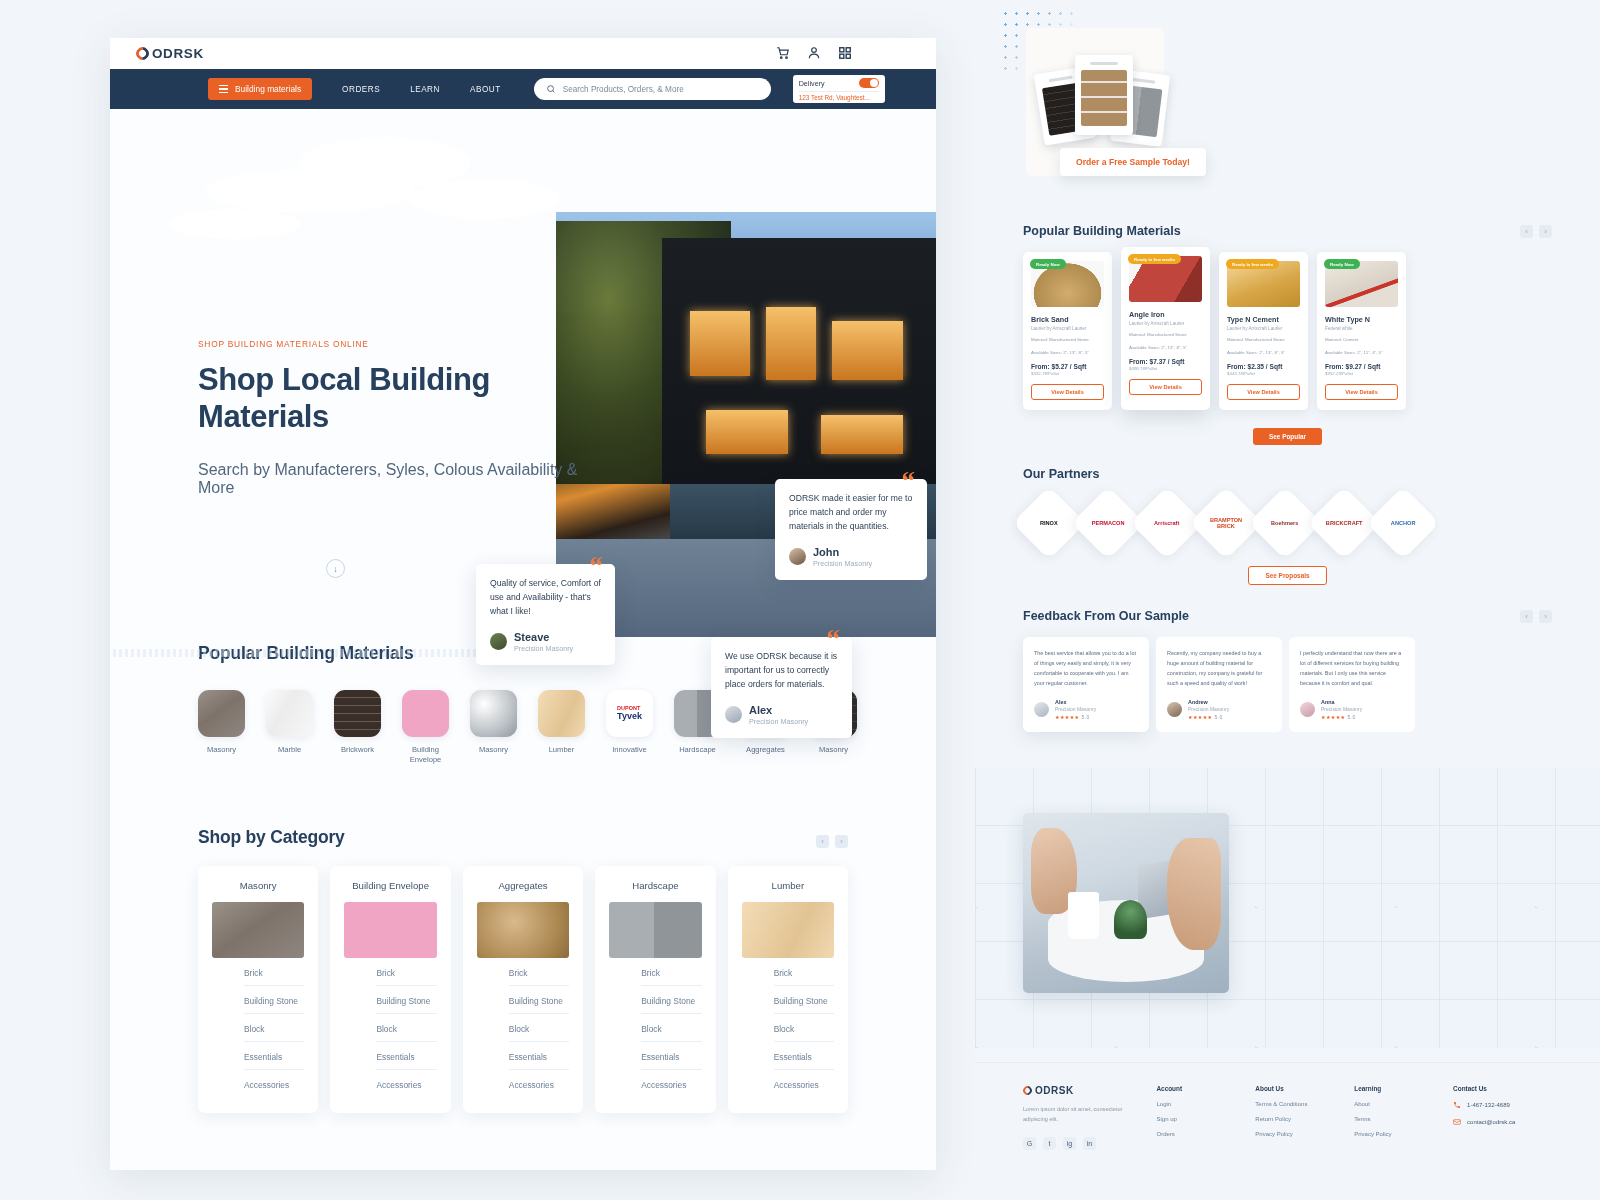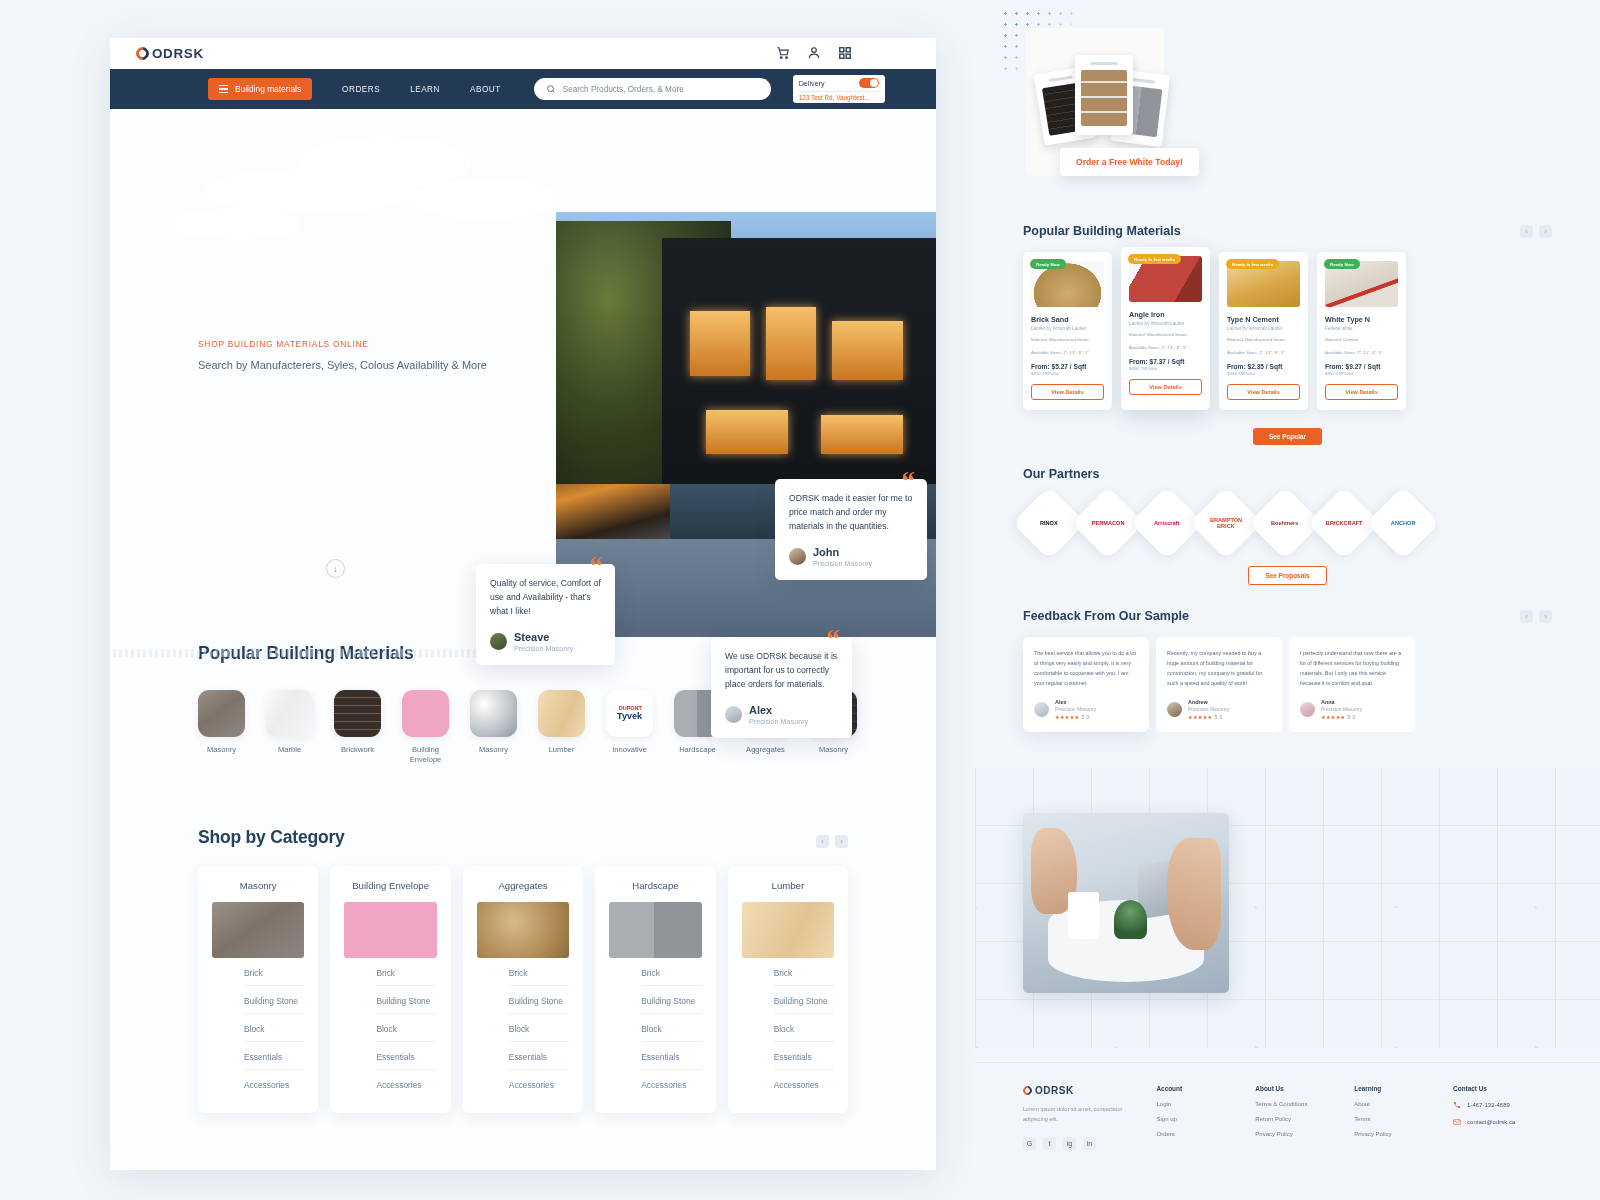--- a/index.html
+++ b/index.html
@@ -96,21 +96,21 @@
   .hero-copy { position: absolute; left: 88px; top: 230px; width: 400px; }
   .eyebrow {
     font-size: 8.4px; color: #ea6126; letter-spacing: .75px; font-weight: 500;
   }
   .hero-h1 {
     margin-top: 13px;
     font-size: 31px; line-height: 1.18; font-weight: 700; color: #27405e;
     letter-spacing: -.4px;
   }
   .hero-sub {
-    margin-top: 10px; font-size: 11px; color: #52677e;
+    margin-top: 26px; font-size: 16px; color: #52677e;
   }
   .scroll-dot {
     position: absolute; left: 216px; top: 450px;
     width: 19px; height: 19px; border-radius: 50%;
     border: 1px solid #c9d6e2; display: flex;
     align-items: center; justify-content: center;
     font-size: 9px; color: #7b8da0;
   }
   .hero-img {
     position: absolute; left: 446px; top: 103px;
@@ -192,21 +192,21 @@
   .t-masonry  { background: linear-gradient(145deg,#9a9188,#7d736a 45%,#8f8680); }
   .t-marble   { background: linear-gradient(120deg,#fbfbfb,#ececec 40%,#f7f7f7); }
   .t-brick    { background: repeating-linear-gradient(0deg,#3a2e28 0 7px,#6b5a50 7px 8px); }
   .t-envelope { background: #f0a5c4; }
   .t-stone    { background: radial-gradient(circle at 30% 30%,#fff,#bdc3c7 60%,#8e969d); }
   .t-lumber   { background: linear-gradient(115deg,#f3dcb6,#e2c493 60%,#f0d8b0); }
   .t-innov    { background: #fff; display: flex; align-items: center; justify-content: center; }
   .t-hard     { background: linear-gradient(90deg,#a9aeb2 0 48%,#8f9599 48% 100%); }
   .t-agg      { background: radial-gradient(circle at 40% 35%,#d9b98c,#a9854e 70%,#8a6c3e); }
   .t-dark     { background: repeating-linear-gradient(0deg,#2e2b29 0 7px,#4a4542 7px 8px); }
-  .tyvek { font-size: 9px; font-weight: 700; color: #19346e; text-align: right; line-height: 1; }
+  .tyvek { font-size: 9px; font-weight: 700; color: #19346e; text-align: left; line-height: 1; }
   .tyvek em { display: block; font-style: normal; font-size: 5.5px; color: #d81f26; font-weight: 700; }
 
   
   .cat-head { display: flex; align-items: flex-end; justify-content: space-between; }
   .arrows { display: flex; gap: 6px; }
   .arrow {
     width: 13px; height: 13px; border-radius: 3px; background: #e4ebf2;
     color: #9dadbd; font-size: 8px;
     display: flex; align-items: center; justify-content: center;
   }
@@ -503,20 +503,21 @@
           <div class="win" style="left:62%;top:34%;width:26%;height:24%"></div>
           <div class="win" style="left:16%;top:70%;width:30%;height:18%"></div>
           <div class="win" style="left:58%;top:72%;width:30%;height:16%"></div>
         </div>
         <div class="water"></div>
         <div class="ground"></div>
       </div>
 
       <div class="hero-copy">
         <div class="eyebrow">SHOP BUILDING MATERIALS ONLINE</div>
+        <h1 class="hero-h1">Shop Local Building Materials</h1>
         <div class="hero-sub">Search by Manufacterers, Syles, Colous Availability &amp; More</div>
       </div>
       <div class="scroll-dot">↓</div>
       <div class="wave"></div>
 
       <div class="quote-card" id="quote-steave">
         <span class="qmark">“</span>
         <p>Quality of service, Comfort of use and Availability - that's what I like!</p>
         <div class="qc-user">
           <span class="qc-av"></span>
@@ -677,21 +678,21 @@
           <div class="sw-img"></div>
         </div>
       <div class="swatch" id="sw-right">
           <div class="sw-bar"></div>
           <div class="sw-img"></div>
         </div>
       <div class="swatch" id="sw-mid">
           <div class="sw-bar"></div>
           <div class="sw-img"></div>
         </div>
-      <div class="sample-badge">Order a Free White Today!</div>
+      <div class="sample-badge">Order a Free Sample Today!</div>
     </div>
 
     <div class="r-sec" style="margin-top:24px">
       <div class="prod-head">
         <div class="r-title">Popular Building Materials</div>
         <div class="arrows">
           <span class="arrow">‹</span>
           <span class="arrow">›</span>
         </div>
       </div>

